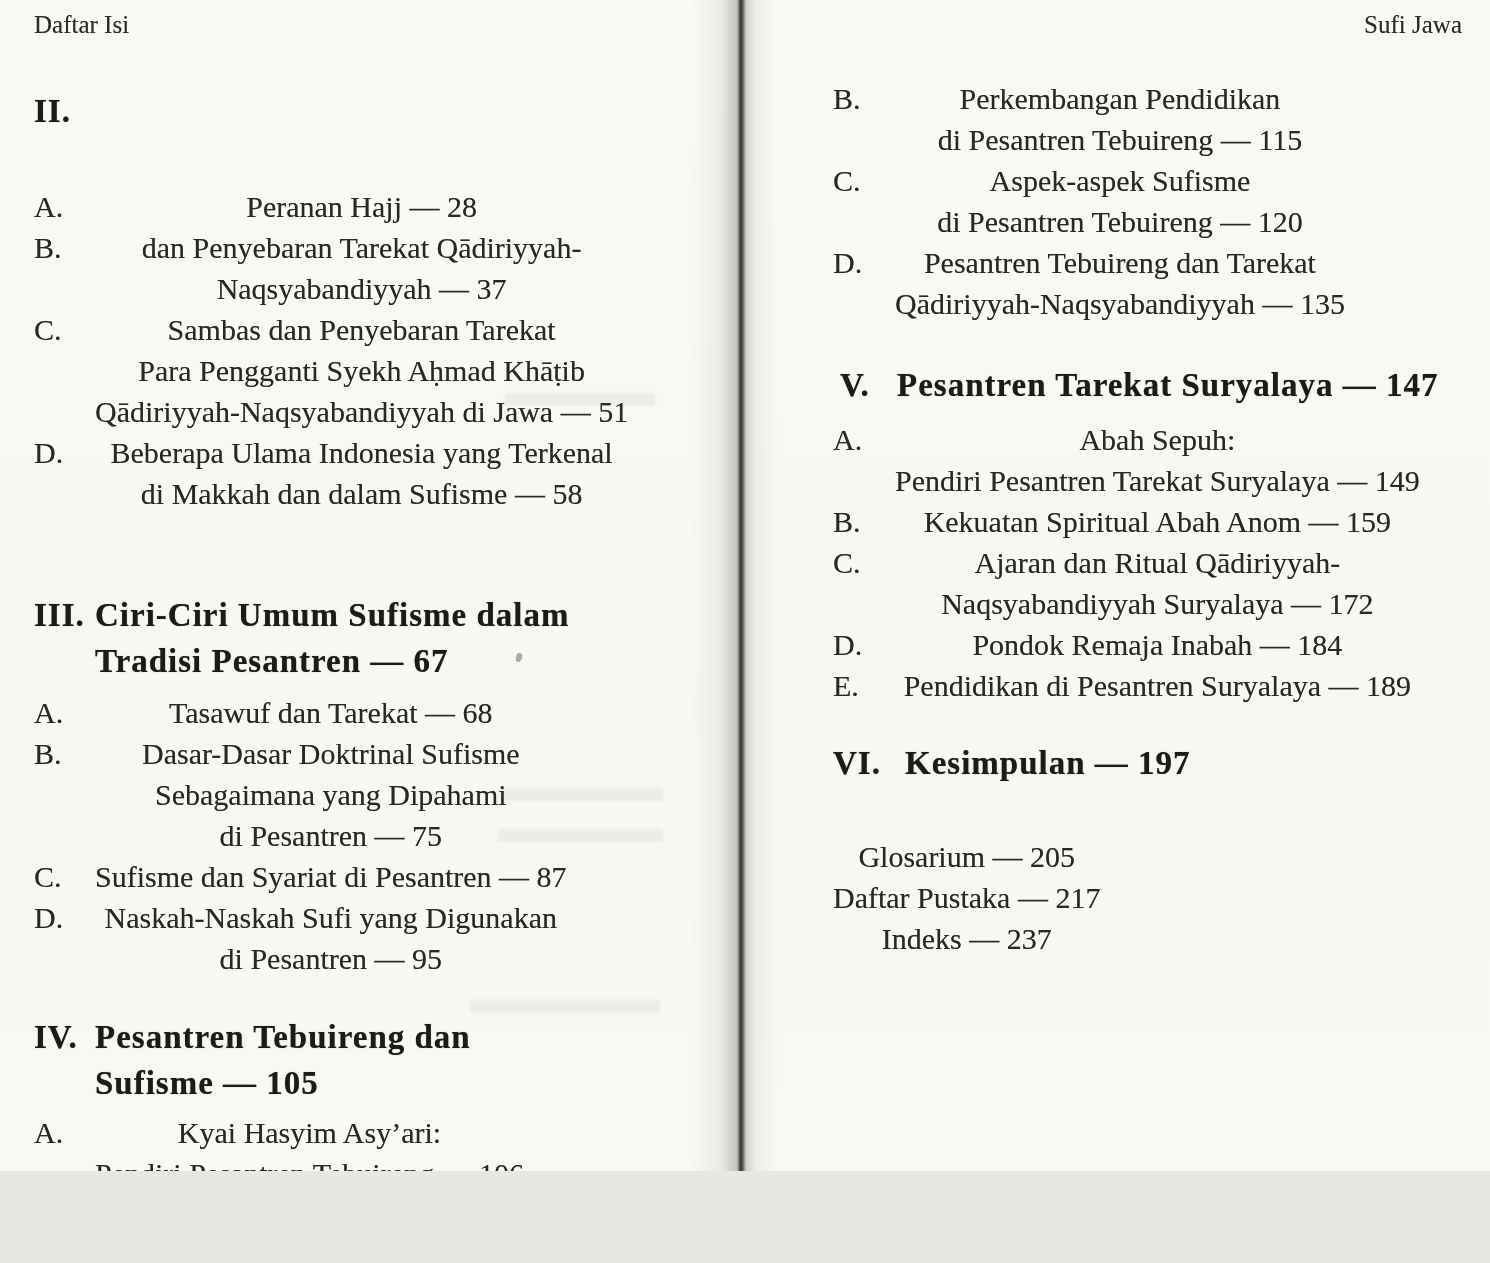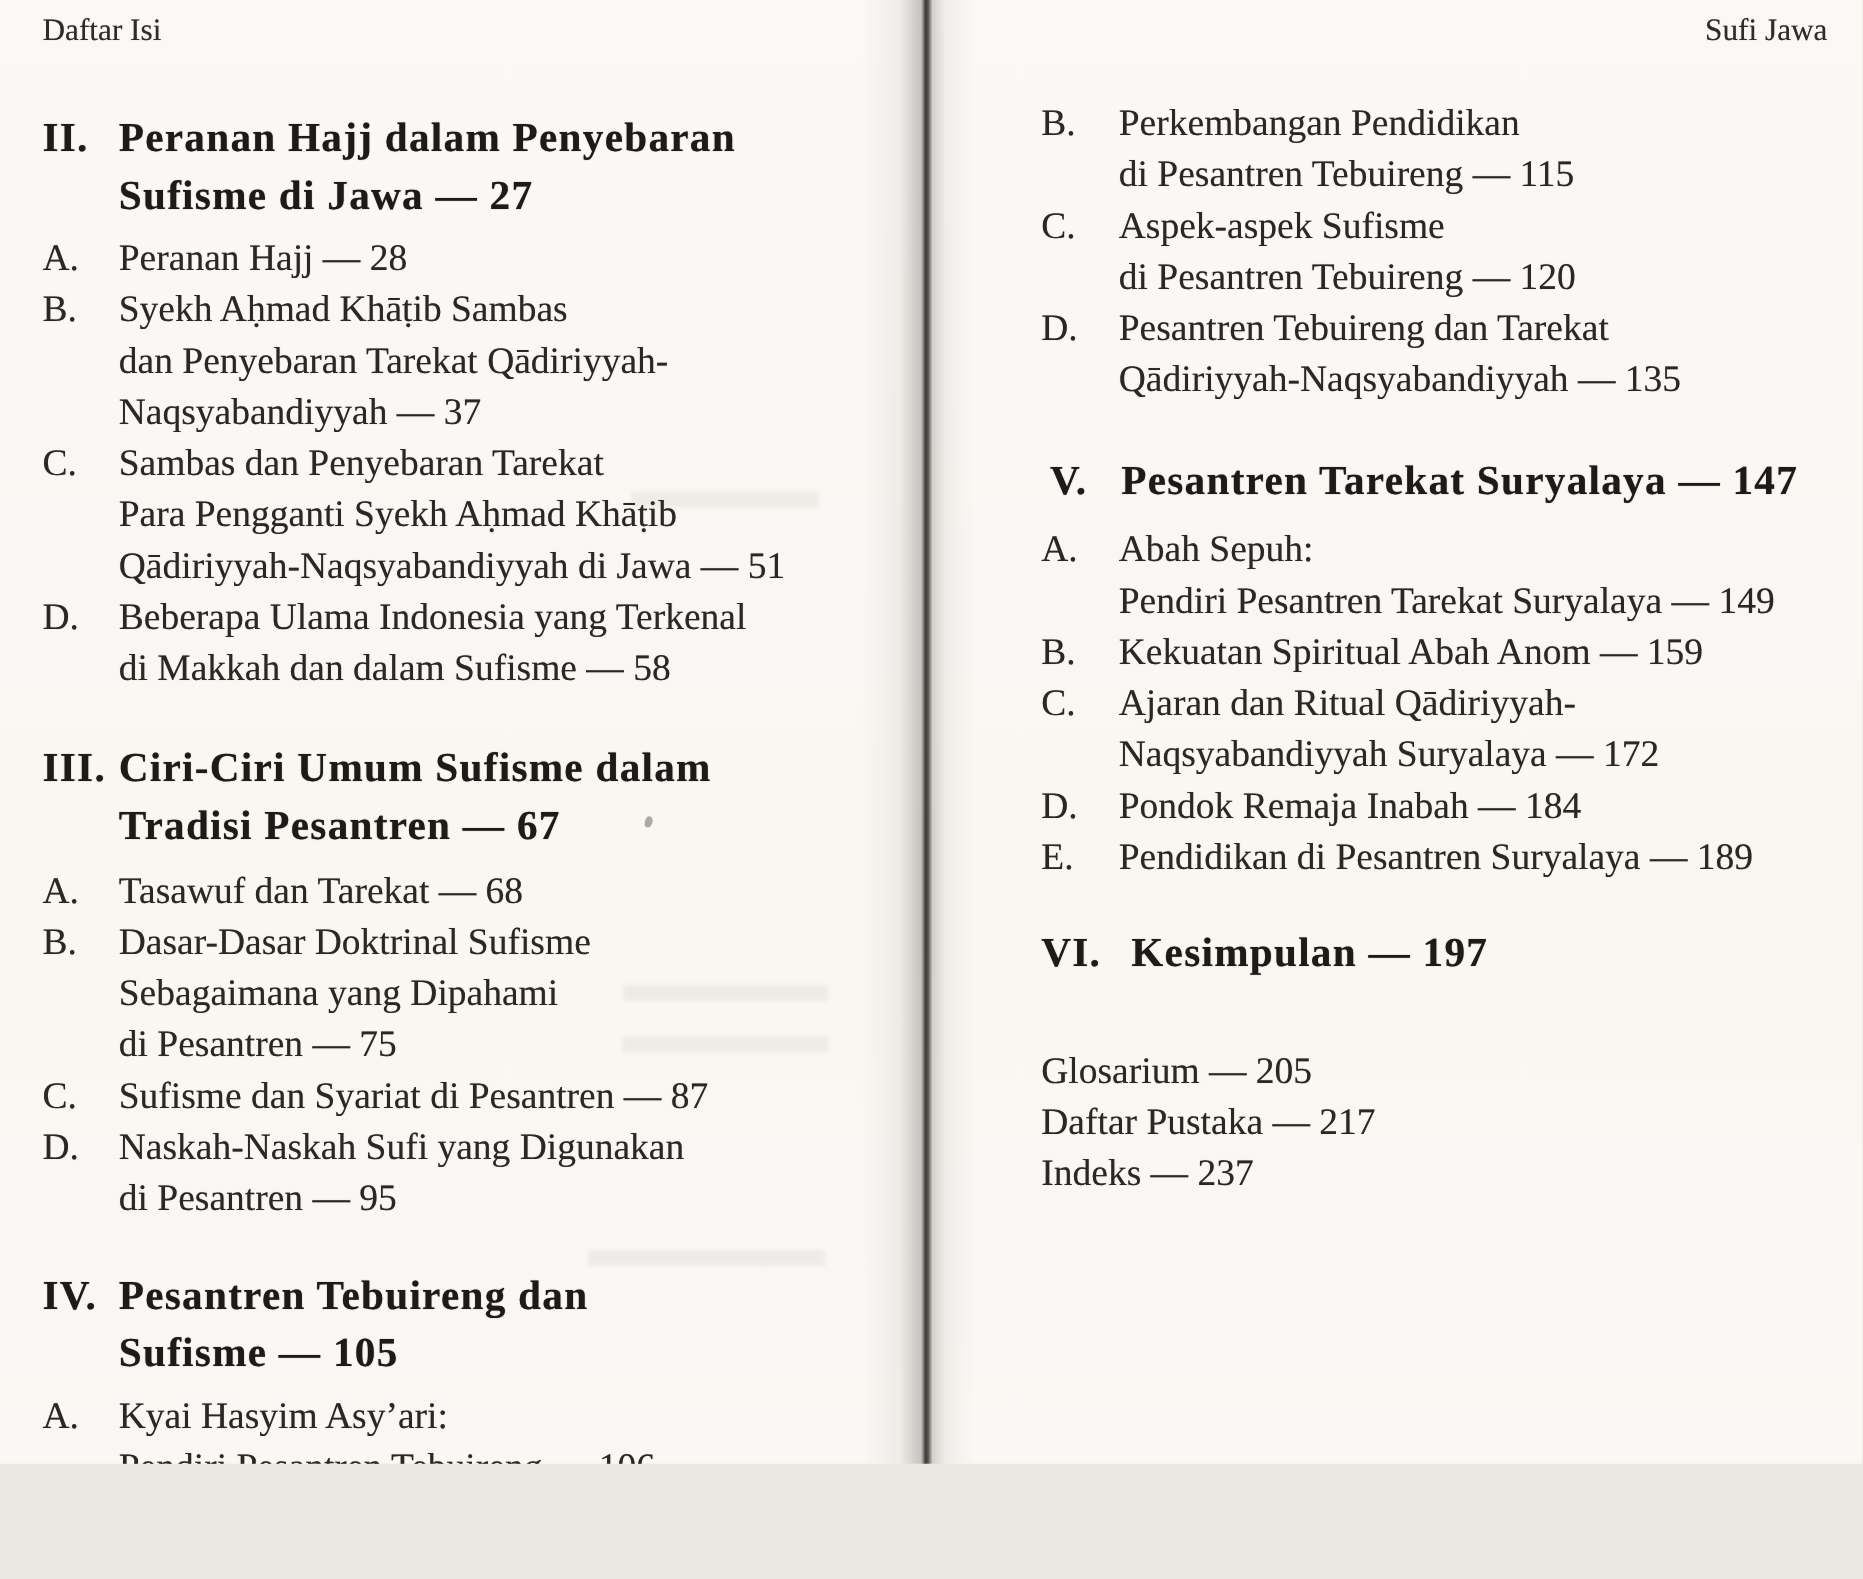--- a/index.html
+++ b/index.html
@@ -55,20 +55,21 @@
     flex:none;width:61px;
     font:400 30px/41px "Liberation Serif","DejaVu Serif",serif;
     color:#2a2824;text-shadow:0 0 .6px rgba(42,40,36,.5);
   }
   .rp .item .letter{width:62px;}
   .lines{flex:1;}
   .tline{
     font:400 30px/41px "Liberation Serif","DejaVu Serif",serif;
     color:#2a2824;text-shadow:0 0 .6px rgba(42,40,36,.5);
     white-space:nowrap;
+    text-align:center;
   }
   .backmatter .tline{white-space:nowrap;}
   
   .ghost{
     position:absolute;opacity:.07;filter:blur(1.5px);pointer-events:none;
     background:repeating-linear-gradient(180deg, rgba(90,84,74,.95) 0 13px, rgba(90,84,74,0) 13px 41px);
   }
   .speck{
     position:absolute;width:6px;height:9px;border-radius:50% 50% 60% 40%;
     background:#6e6a60;opacity:.55;transform:rotate(12deg);
@@ -77,37 +78,32 @@
 </style>
 </head>
 <body>
 
 <div class="scan">
 
   <div class="runhead" style="left:34px;top:10px">Daftar Isi</div>
 
   <div class="sec" style="left:34px;top:88px">
     <span class="num nw61">II.</span>
-    <span class="ttl">
-      <div>Peranan Hajj dalam Penyebaran</div>
-      <div>Sufisme di Jawa — 27</div>
-    </span>
   </div>
 
   <div class="toclist" style="left:34px;top:186px">
     <div class="item">
       <span class="letter">A.</span>
       <span class="lines">
           <div class="tline">Peranan Hajj — 28</div>
         </span>
     </div>
     <div class="item">
       <span class="letter">B.</span>
       <span class="lines">
-        <div class="tline">Syekh Aḥmad Khāṭib Sambas</div>
         <div class="tline">dan Penyebaran Tarekat Qādiriyyah-</div>
         <div class="tline">Naqsyabandiyyah — 37</div>
       </span>
     </div>
     <div class="item">
       <span class="letter">C.</span>
       <span class="lines">
         <div class="tline">Sambas dan Penyebaran Tarekat</div>
         <div class="tline">Para Pengganti Syekh Aḥmad Khāṭib</div>
         <div class="tline">Qādiriyyah-Naqsyabandiyyah di Jawa — 51</div>

